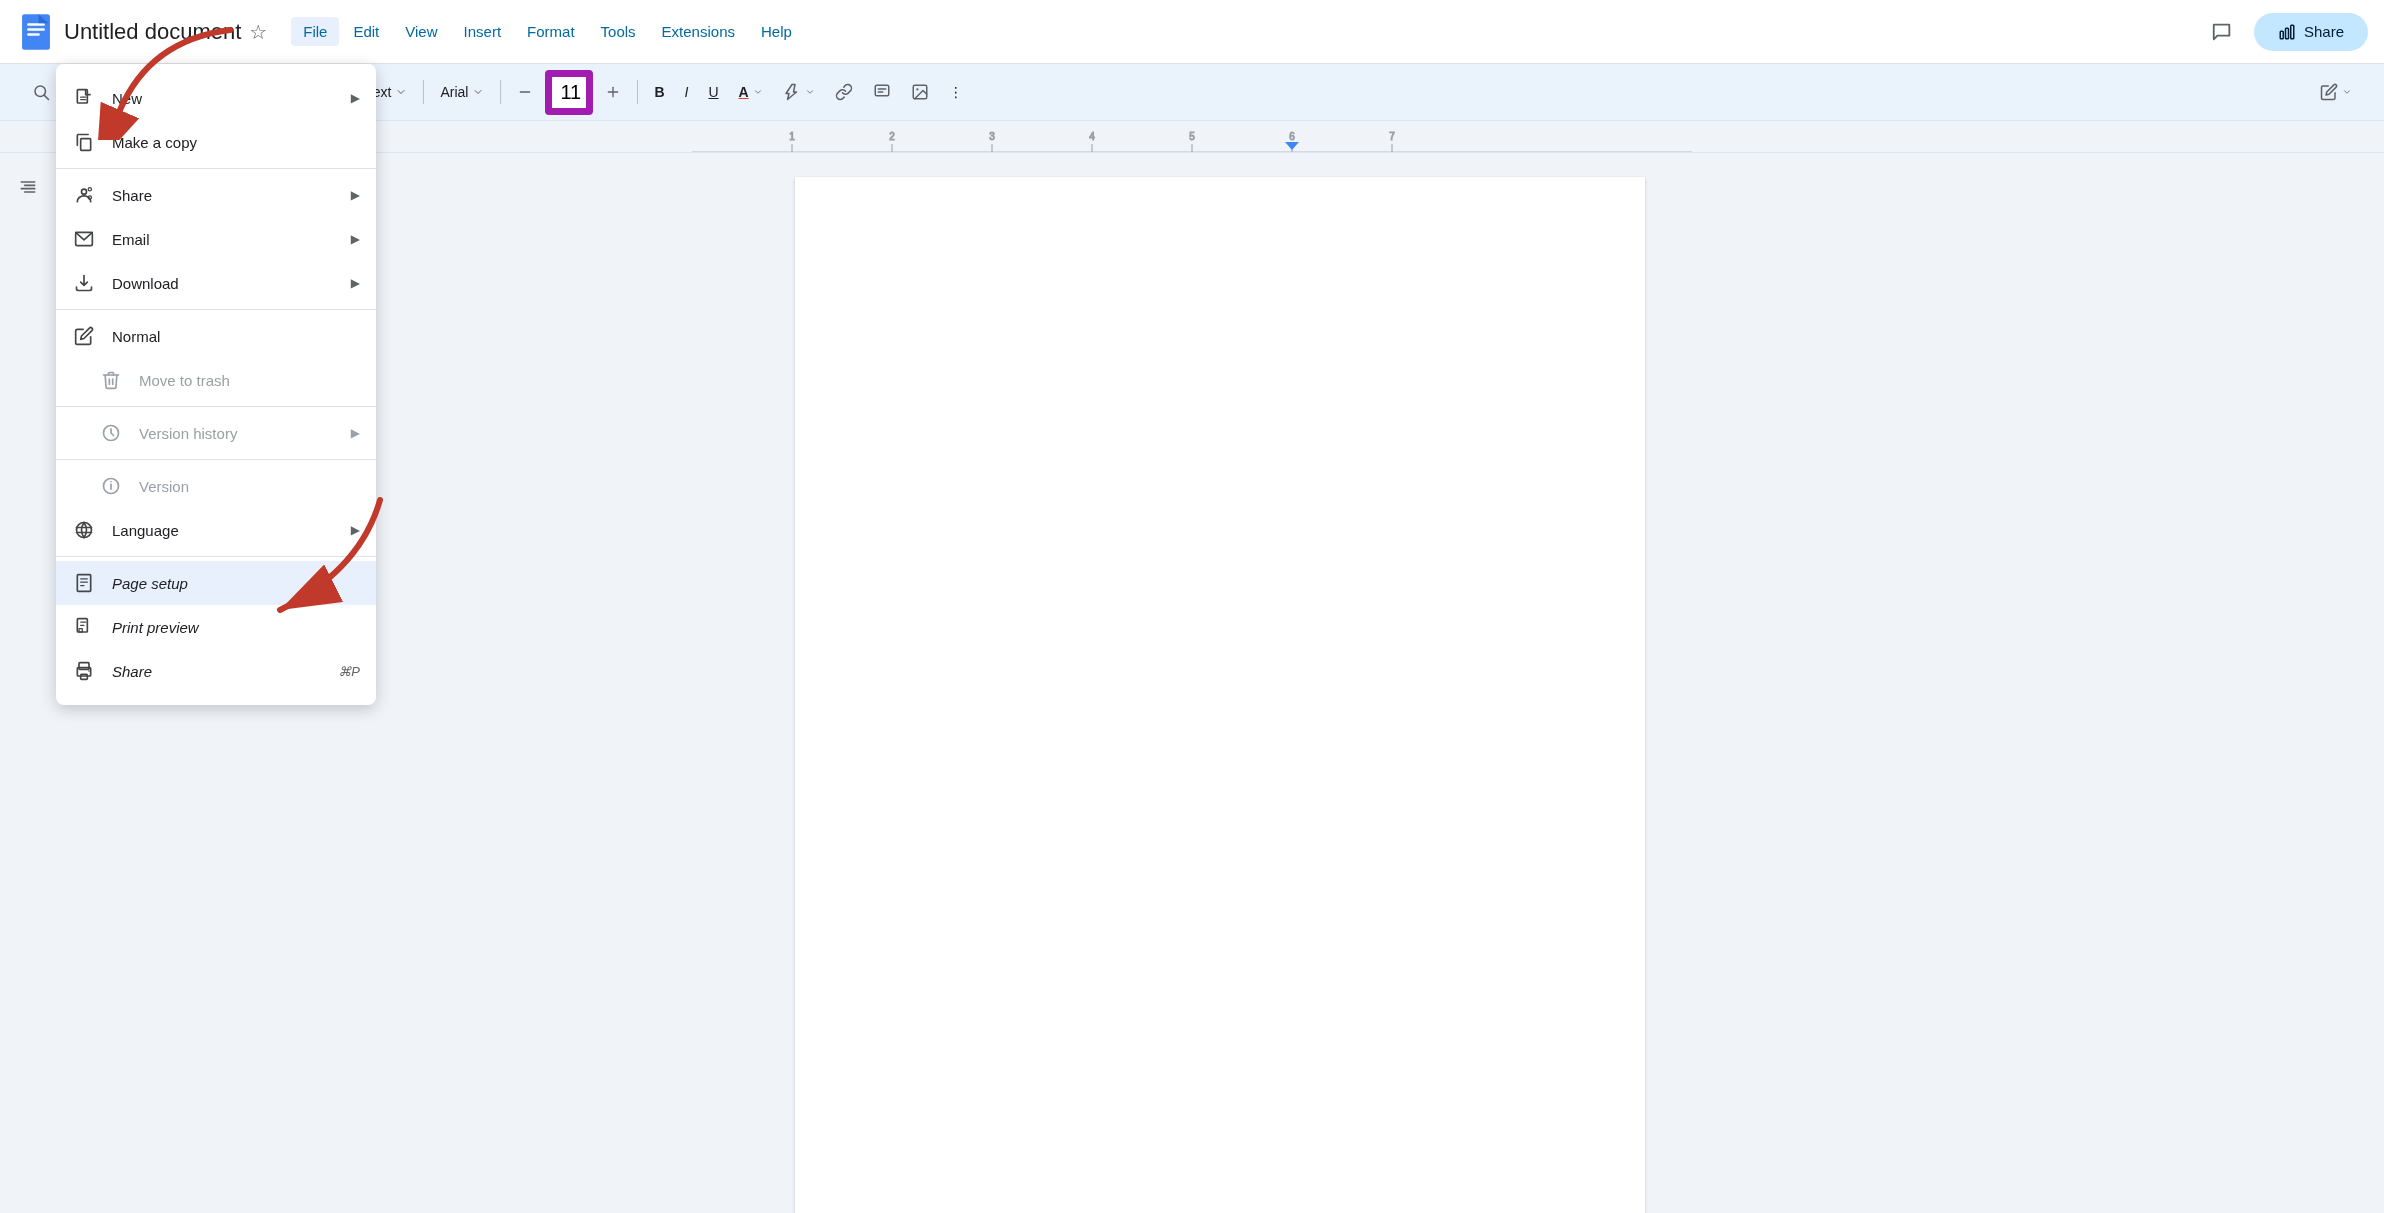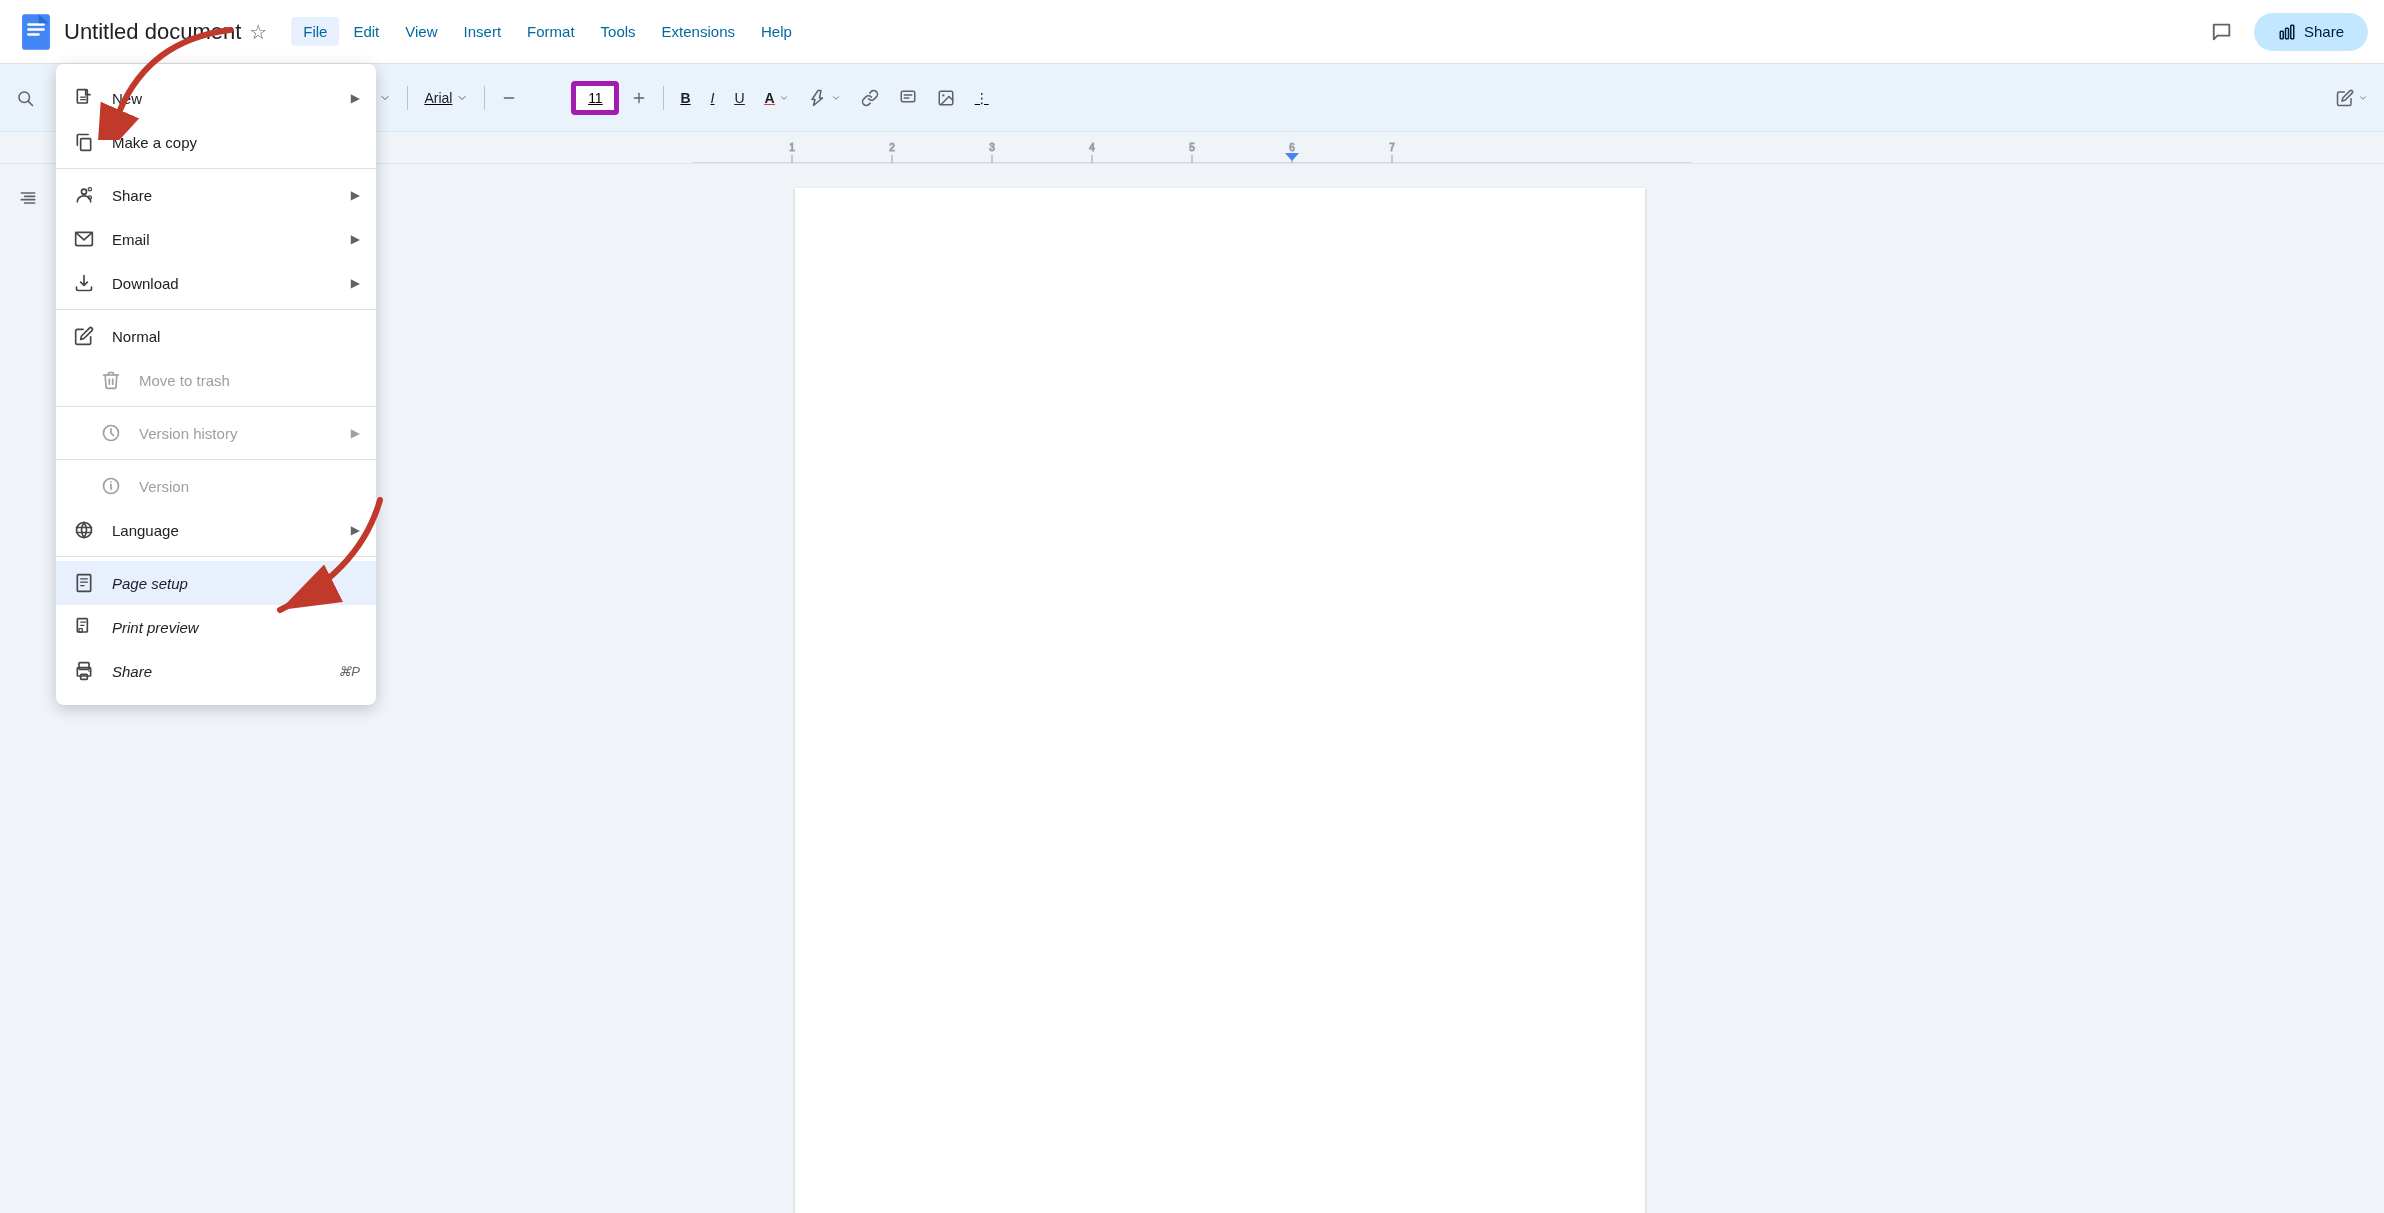--- a/index.html
+++ b/index.html
@@ -110,27 +110,26 @@
       color: #001d35;
       cursor: pointer;
       display: flex;
       align-items: center;
       gap: 8px;
     }
 
     
     .toolbar {
       background: #eaf2fb;
-      height: 68px;
-      display: flex;
-      align-items: center;
-      padding: 0 8px;
+      height: 57px;
+      display: flex;
+      align-items: center;
+      padding: 0 24px;
       gap: 4px;
       border-bottom: 1px solid #dce6f0;
-      text-decoration: underline;
     }
 
     .toolbar-btn {
       padding: 6px 8px;
       border-radius: 4px;
       cursor: pointer;
       font-size: 14px;
       color: #202124;
       display: flex;
       align-items: center;
@@ -140,28 +139,27 @@
     }
 
     .toolbar-separator {
       width: 1px;
       height: 24px;
       background: #bdc1c6;
       margin: 0 4px;
     }
 
     .font-size-box {
-      border: 5px solid #a21caf;
+      border: 7px solid #a21caf;
       border-radius: 4px;
       padding: 4px 8px;
-      font-size: 14px;
+      font-size: 20px;
       width: 48px;
       text-align: center;
       background: #fff;
-      margin-left: 42px;
     }
 
     
     .ruler {
       background: #f0f4f9;
       height: 32px;
       border-bottom: 1px solid #dce6f0;
       position: relative;
       overflow: hidden;
     }

